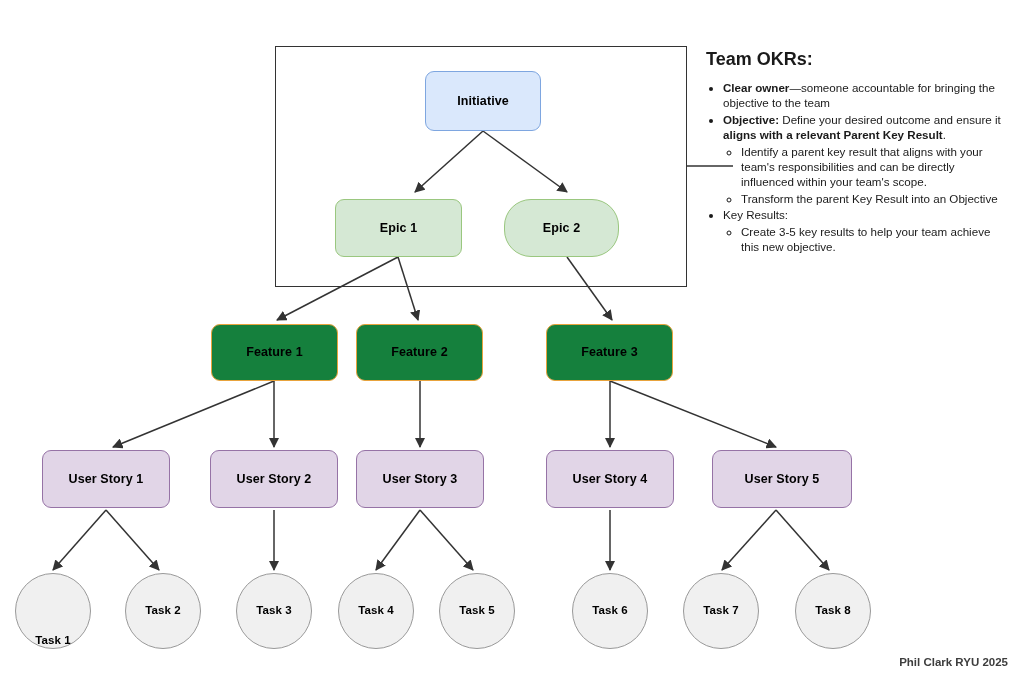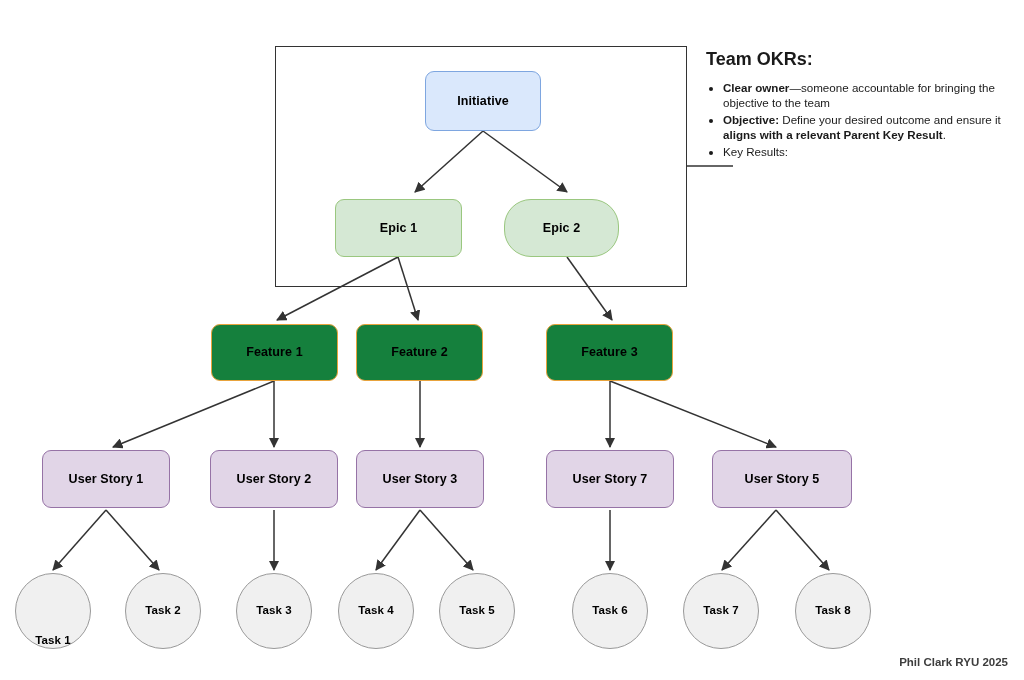--- a/index.html
+++ b/index.html
@@ -174,21 +174,21 @@
 <div class="node story" style="left:42px; top:450px; width:128px; height:58px;">
   <span>User Story 1</span>
 </div>
 <div class="node story" style="left:210px; top:450px; width:128px; height:58px;">
   <span>User Story 2</span>
 </div>
 <div class="node story" style="left:356px; top:450px; width:128px; height:58px;">
   <span>User Story 3</span>
 </div>
 <div class="node story" style="left:546px; top:450px; width:128px; height:58px;">
-  <span>User Story 7</span>
+  <span>User Story 4</span>
 </div>
 <div class="node story" style="left:712px; top:450px; width:140px; height:58px;">
   <span>User Story 5</span>
 </div>
 
 <div class="node task" style="left:15px; top:573px; width:76px; height:76px;align-items:flex-end;">
   <span>Task 1</span>
 </div>
 <div class="node task" style="left:125px; top:573px; width:76px; height:76px;">
   <span>Task 2</span>
@@ -213,20 +213,27 @@
 </div>
 
 <div class="note">
   <div class="note-title">Team OKRs:</div>
   <ul>
     <li>
       <span class="b">Clear owner</span><span class="li-text">—someone accountable for bringing the objective to the team</span>
     </li>
     <li>
       <span class="b">Objective:</span><span class="li-text"> Define your desired outcome and ensure it </span><span class="b">aligns with a relevant Parent Key Result</span><span class="li-text">.</span>
+      <ul>
+        <li>Identify a parent key result that aligns with your team's responsibilities and can be directly influenced within your team's scope.</li>
+        <li>Transform the parent Key Result into an Objective</li>
+      </ul>
     </li>
     <li>
       <span class="li-text">Key Results:</span>
+      <ul>
+        <li>Create 3-5 key results to help your team achieve this new objective.</li>
+      </ul>
     </li>
   </ul>
 </div>
 
 <div class="footer">Phil Clark RYU 2025</div>
 
 </body></html>

